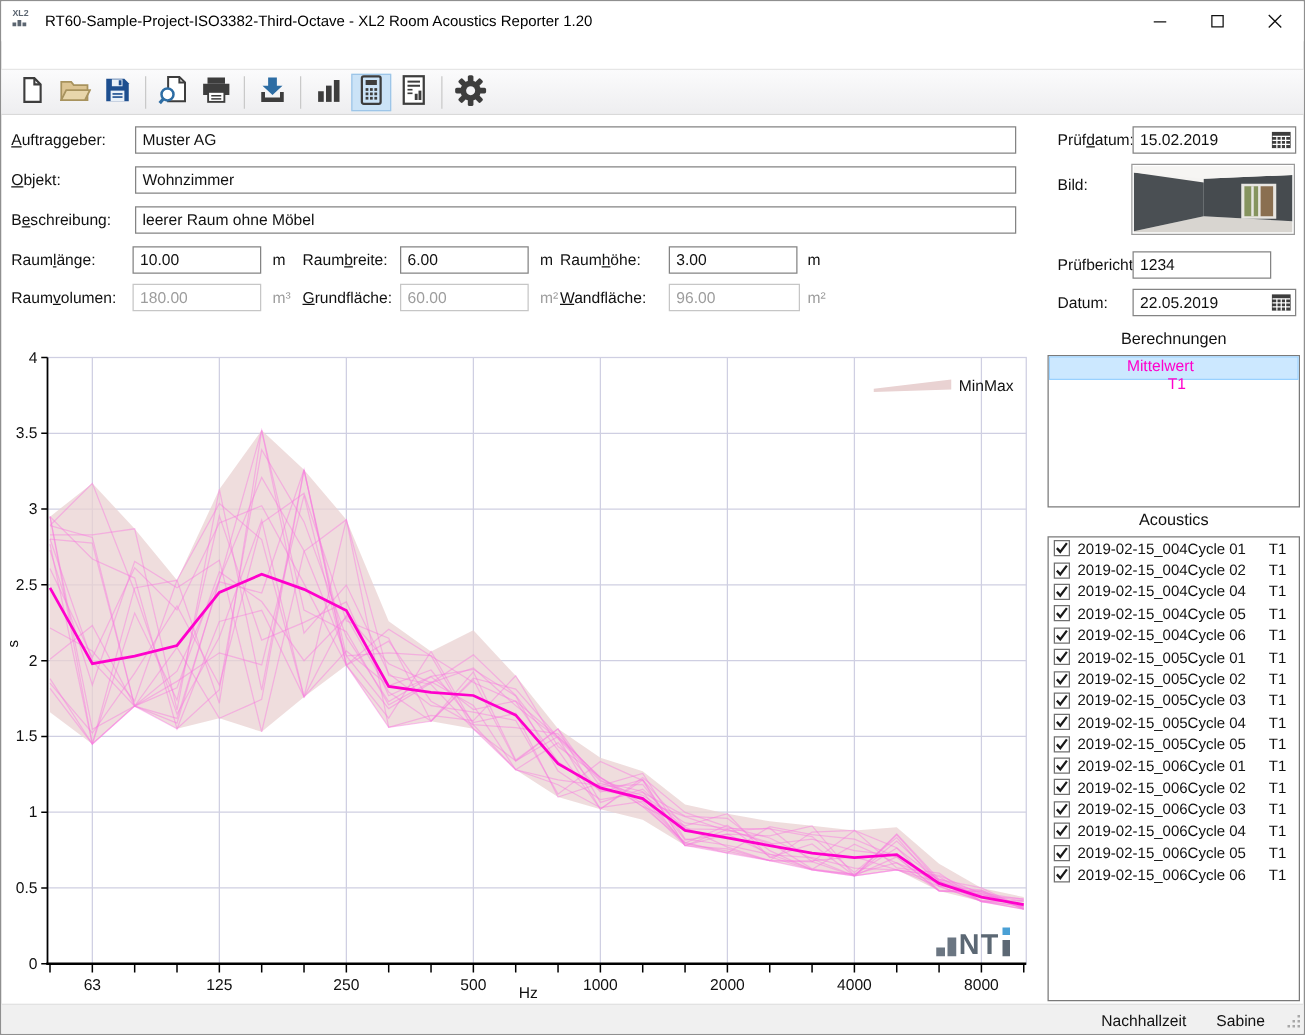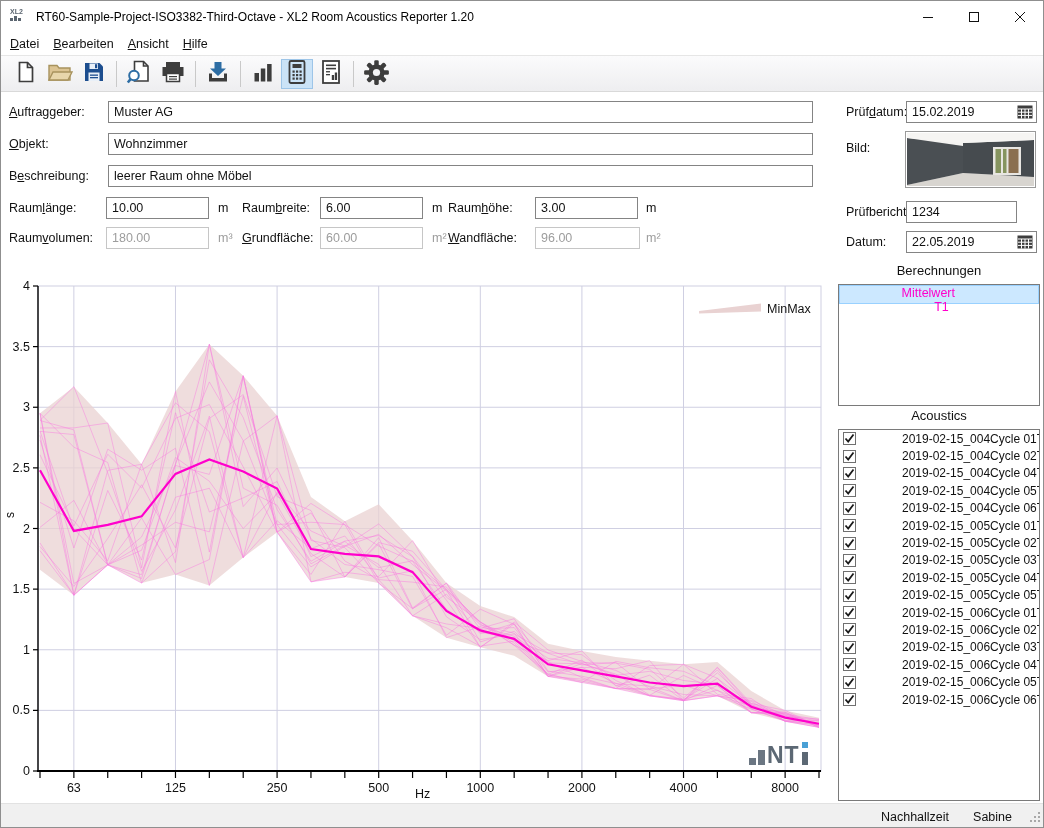--- a/index.html
+++ b/index.html
@@ -50,21 +50,21 @@
   .nti-istem{position:absolute;left:0;bottom:0;width:6px;height:13px;background:#5c6874;}
   .nti-idot{position:absolute;left:0;bottom:17px;width:6px;height:6px;background:#4aa0d5;}
   
   .panel-title{position:absolute;width:202px;text-align:center;font-size:13px;color:#111;}
   .listbox{position:absolute;left:837px;width:202px;border:1px solid #7a7a7a;background:#fff;overflow:hidden;}
   .calcrow{display:flex;align-items:center;height:19px;border:1px solid #99d1ff;background:#cce8ff;padding-left:5px;flex-direction:column;}
   .calcrow .cname{width:80px;color:#ff00cc;}
   .calcrow .ctype{color:#ff00cc;}
   .mrow{display:flex;align-items:center;height:17.4px;padding-left:4px;}
   .cb{width:13px;height:13px;border:1px solid #707070;background:#fff;display:flex;align-items:center;justify-content:center;margin-right:6px;flex:none;}
-  .mname{font-size:12px;color:#111;flex:1;white-space:nowrap;margin-left:40px;}
+  .mname{font-size:12px;color:#111;flex:1;white-space:nowrap;}
   .mtype{font-size:12px;color:#111;margin-right:10px;}
   
   .statusbar{position:absolute;left:0;top:802px;width:100%;height:26px;background:#f0f0f0;border-top:1px solid #e2e2e2;
              display:flex;align-items:center;justify-content:flex-end;font-size:12.5px;color:#111;}
   .statusbar .s1{margin-right:24px;}
   .statusbar .s2{margin-right:16px;}
   .grip{width:14px;height:16px;margin-right:1px;}
 </style>
 </head>
 <body>
@@ -93,26 +93,20 @@
           </svg>
       </div>
       <div class="cap">
         <svg width="12" height="12">
             <path d="M1 1 L11 11 M11 1 L1 11" stroke="#111" stroke-width="1" fill="none"></path>
           </svg>
       </div>
     </div>
   </div>
 
-  <div class="menubar">
-    <span class="menu-item"><u>D</u>atei</span>
-    <span class="menu-item"><u>B</u>earbeiten</span>
-    <span class="menu-item"><u>A</u>nsicht</span>
-    <span class="menu-item"><u>H</u>ilfe</span>
-  </div>
 
   <div class="toolbar">
     <div class="tbtn">
       <span><svg width="24" height="24" viewBox="0 0 24 24">
             <path d="M5.5 2.5h8l5 5v14h-13z" fill="#fff" stroke="#3d3d3d" stroke-width="1.7"></path>
             <path d="M13.5 2.5v5h5" fill="none" stroke="#3d3d3d" stroke-width="1.7"></path>
           </svg></span>
     </div>
     <div class="tbtn">
       <span><svg width="26" height="24" viewBox="0 0 26 24">

